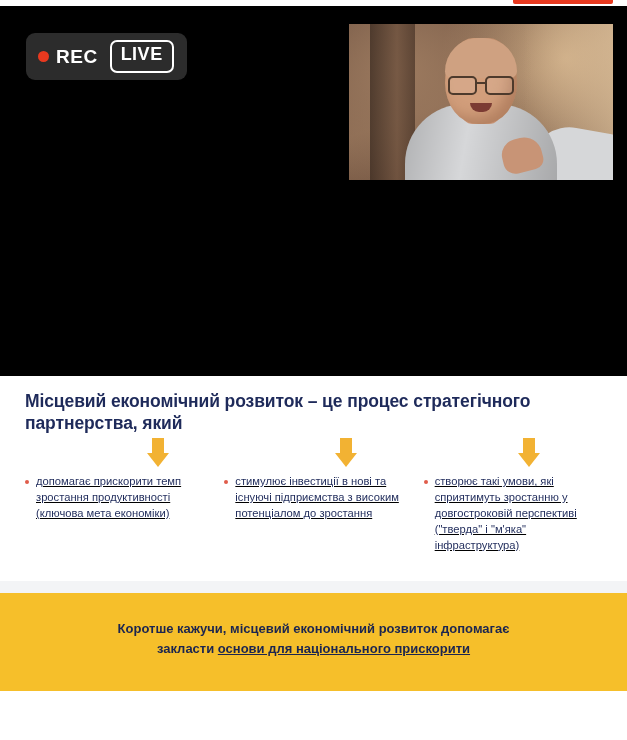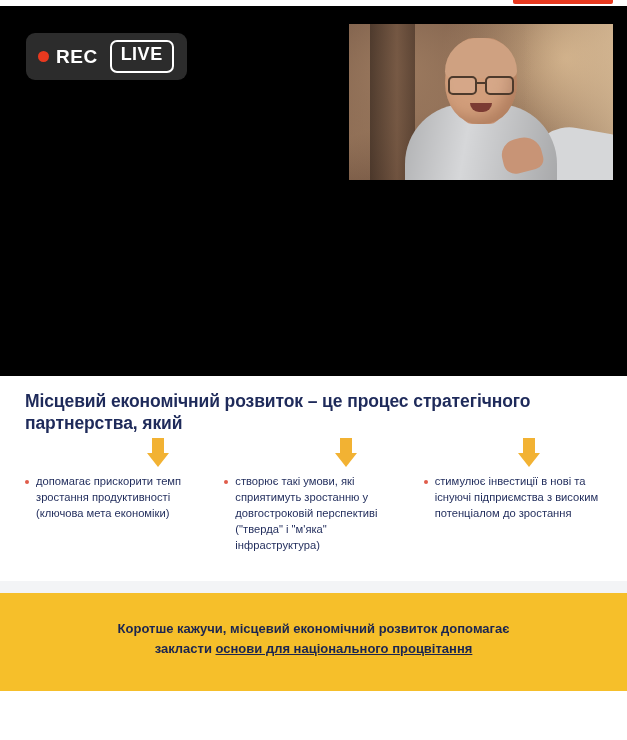--- a/index.html
+++ b/index.html
@@ -249,20 +249,21 @@
   .arrow.a2 { left: 335px; }
   .arrow.a3 { left: 518px; }
 
   
   .cols {
     position: absolute;
     left: 25px; top: 98px;
     width: 580px;
     display: flex;
     gap: 18px;
+    text-decoration: underline;
   }
   .col {
     width: 182px;
     display: flex;
     gap: 7px;
   }
   .col .dot {
     flex: 0 0 auto;
     width: 4px; height: 4px;
     border-radius: 50%;
@@ -394,33 +395,33 @@
       </div>
     </div>
 
     <div class="cols">
       <div class="col">
         <span class="dot"></span>
         <span class="txt">допомагає прискорити темп зростання продуктивності (ключова мета економіки)</span>
       </div>
       <div class="col">
         <span class="dot"></span>
-        <span class="txt">створює такі умови, які сприятимуть зростанню у довгостроковій перспективі ("тверда" і "м'яка" інфраструктура)</span>
+        <span class="txt">стимулює інвестиції в нові та існуючі підприємства з високим потенціалом до зростання</span>
       </div>
       <div class="col">
         <span class="dot"></span>
-        <span class="txt">стимулює інвестиції в нові та існуючі підприємства з високим потенціалом до зростання</span>
+        <span class="txt">створює такі умови, які сприятимуть зростанню у довгостроковій перспективі ("тверда" і "м'яка" інфраструктура)</span>
       </div>
     </div>
 
     <div class="pre-band"></div>
 
     <div class="band">
       <div class="band-text">
         <span>Коротше кажучи, місцевий економічний розвиток допомагає</span><br>
-        <span>закласти </span><span class="u">основи для національного процвітання</span>
+        <span>закласти </span><span class="u">основи для національного прискорити</span>
       </div>
     </div>
 
 
   </div>
 
 </div>
 
 </body></html>

